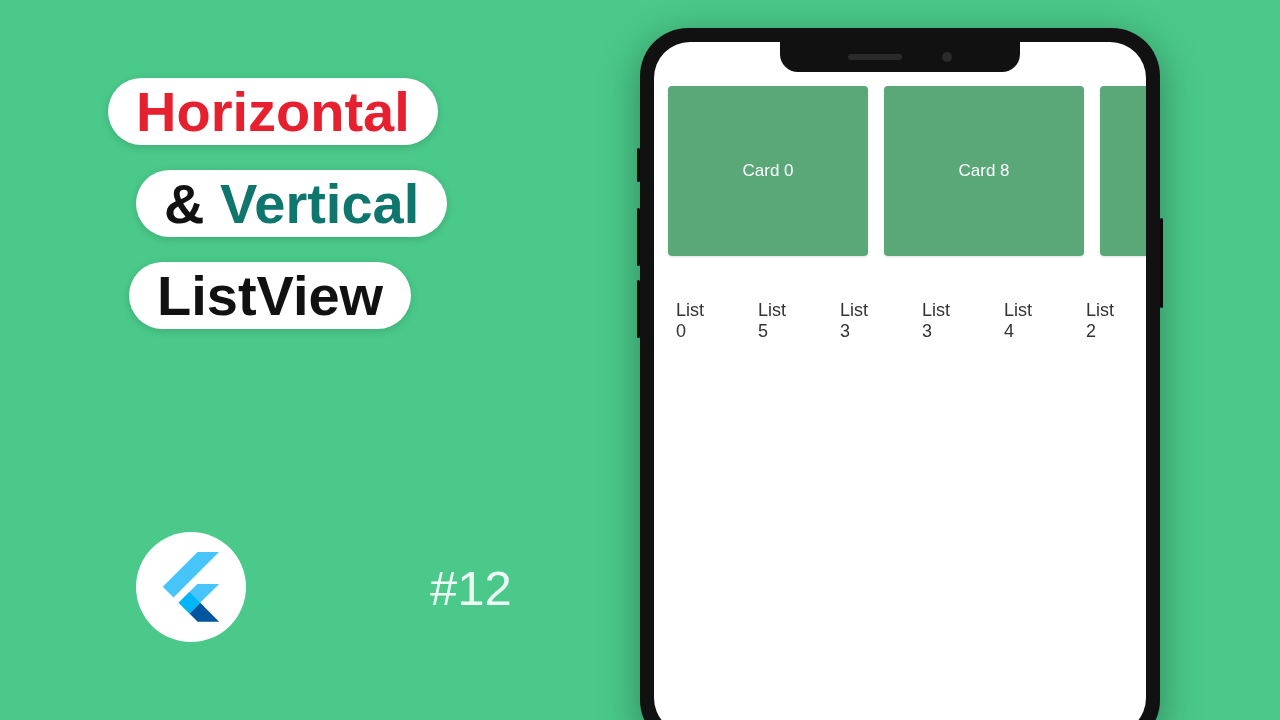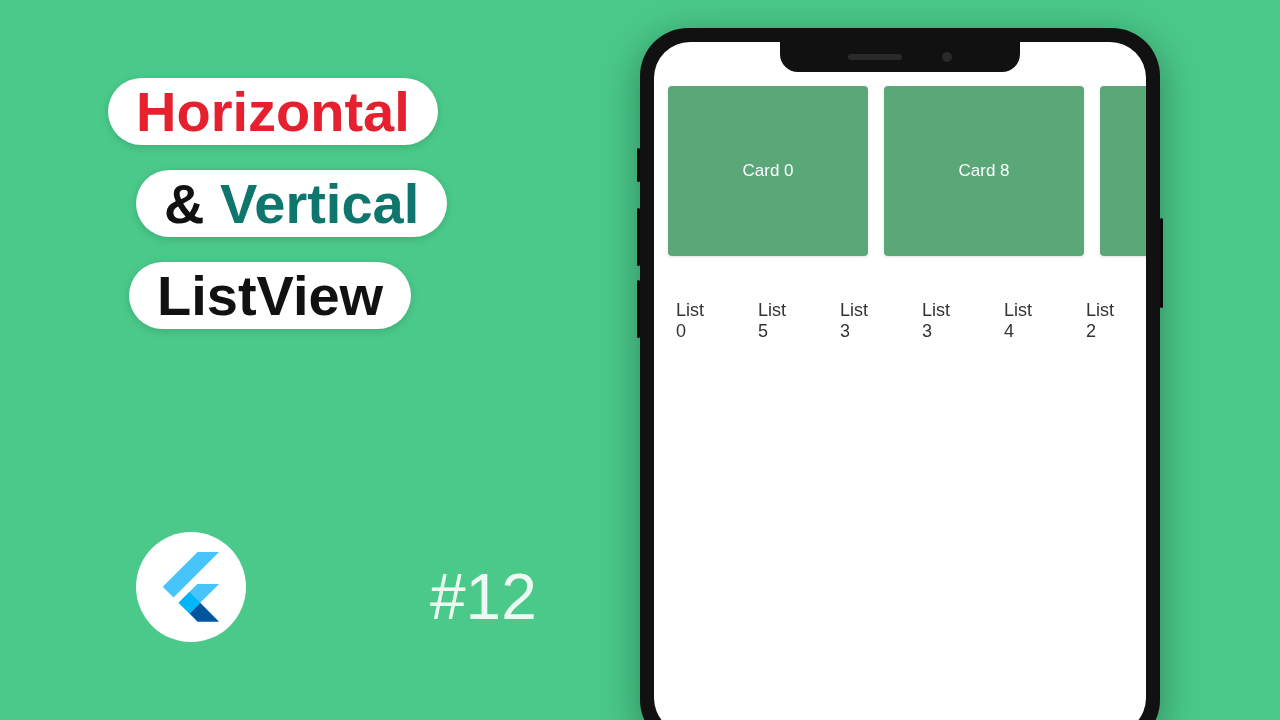--- a/index.html
+++ b/index.html
@@ -44,21 +44,21 @@
   align-items: center;
   justify-content: center;
 }
 .flutter-badge svg { width: 58px; height: 70px; }
 
 
 .episode {
   position: absolute;
   left: 430px;
   top: 560px;
-  font-size: 64px;
+  font-size: 49px;
   font-weight: 400;
   color: #fff;
   opacity: 0.9;
 }
 
 
 .phone {
   position: absolute;
   left: 640px;
   top: 28px;

